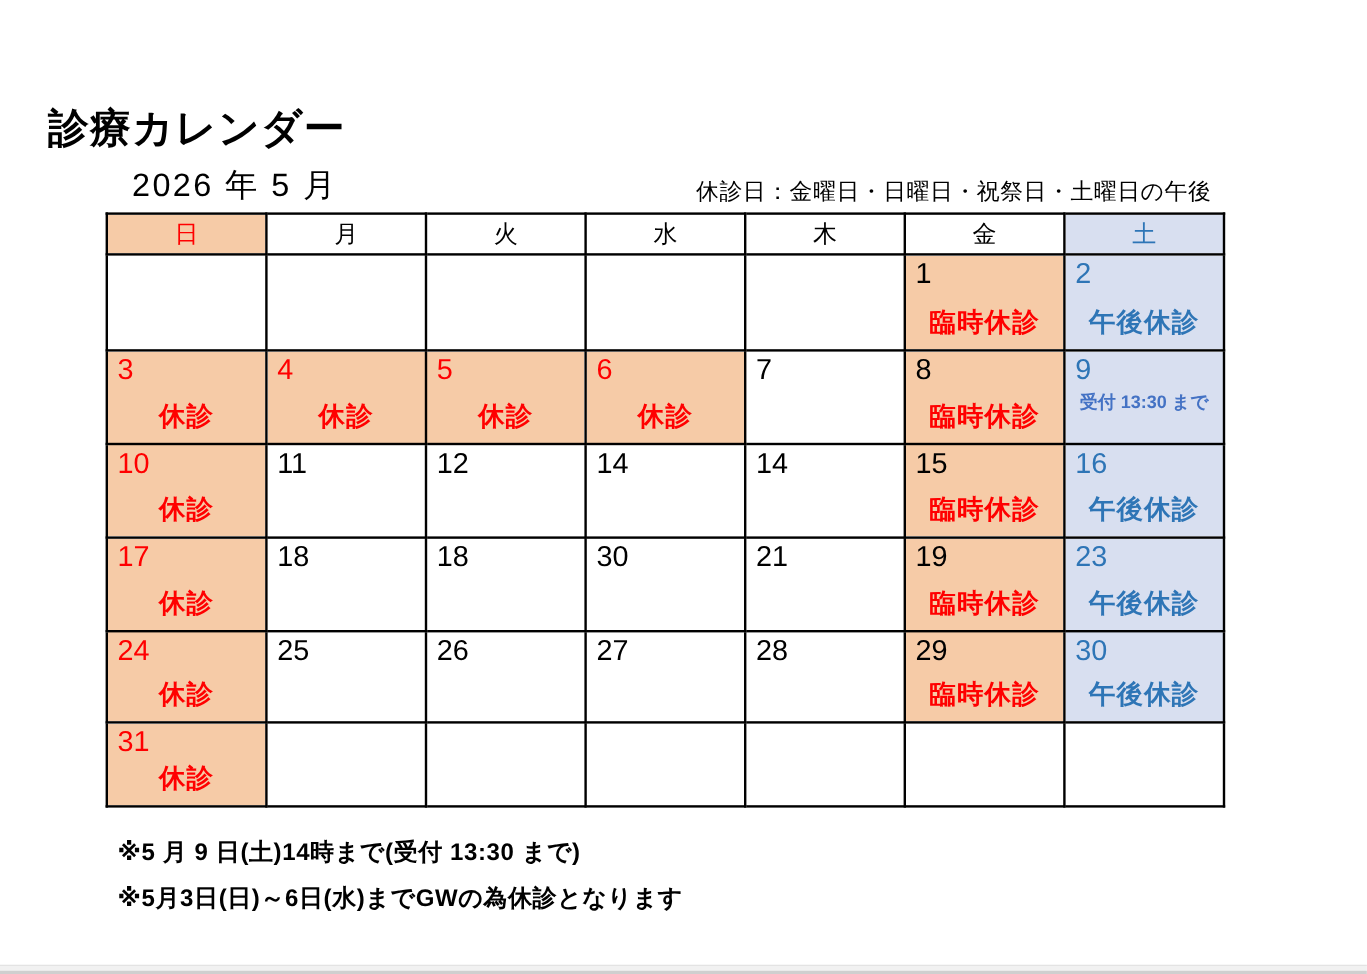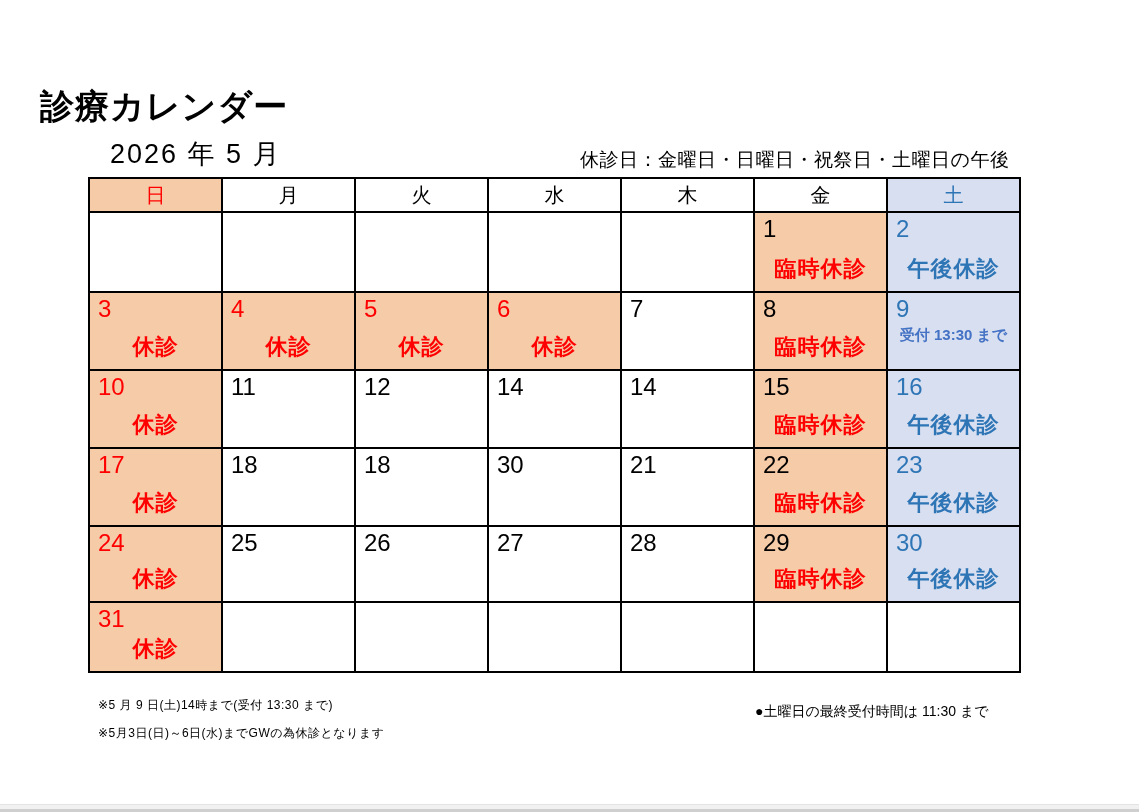--- a/index.html
+++ b/index.html
@@ -41,21 +41,21 @@
   .cell-inner{display:flex;flex-direction:column;justify-content:space-between;height:100%;}
   .day-num{font-size:24px;line-height:1.05;padding:3px 0 0 8px;font-weight:500;}
   .day-red{color:var(--red);}
   .day-blue{color:var(--blue-text);}
   .cell-note{text-align:center;font-size:22px;font-weight:bold;padding-bottom:7px;letter-spacing:1px;}
   .note-red{color:var(--red);}
   .note-blue{color:var(--blue-text);}
   .note-reception{color:var(--reception-blue);}
   .note-small{font-size:15px;letter-spacing:0;padding-bottom:24px;}
   .footnotes-left{position:absolute;left:98px;top:697px;}
-  .footnote-big{font-size:12px;font-weight:400;margin-bottom:11px;letter-spacing:0.5px;}
+  .footnote-big{font-size:20px;font-weight:700;margin-bottom:11px;letter-spacing:0.5px;}
   .footnotes-right{position:absolute;left:755px;top:703px;}
   .footnote-small{font-size:14px;margin-bottom:20px;}
   .bottom-strip{
     position:absolute;left:0;bottom:0;width:100%;height:8px;
     background:#f1f1f1;border-top:1px solid #e3e3e3;border-bottom:3px solid #cfcfcf;
     box-sizing:border-box;
   }
 </style>
 </head>
 <body>
@@ -235,21 +235,21 @@
           </div>
         </td>
         <td>
           <div class="cell-inner">
             <div class="day-num">21</div>
             <div class="cell-note"></div>
           </div>
         </td>
         <td class="cell-orange">
           <div class="cell-inner">
-            <div class="day-num">22</div>
+            <div class="day-num">19</div>
             <div class="cell-note note-red">臨時休診</div>
           </div>
         </td>
         <td class="cell-blue">
           <div class="cell-inner">
             <div class="day-num day-blue">23</div>
             <div class="cell-note note-blue">午後休診</div>
           </div>
         </td>
       </tr>
@@ -343,16 +343,15 @@
       </tr>
     </tbody>
 </table>
 
 <div class="footnotes-left">
   <div class="footnote-big">※5 月 9 日(土)14時まで(受付 13:30 まで)</div>
   <div class="footnote-big">※5月3日(日)～6日(水)までGWの為休診となります</div>
 </div>
 
 <div class="footnotes-right">
-  <div class="footnote-small">●土曜日の最終受付時間は 11:30 まで</div>
 </div>
 
 <div class="bottom-strip"></div>
 
 </body></html>

